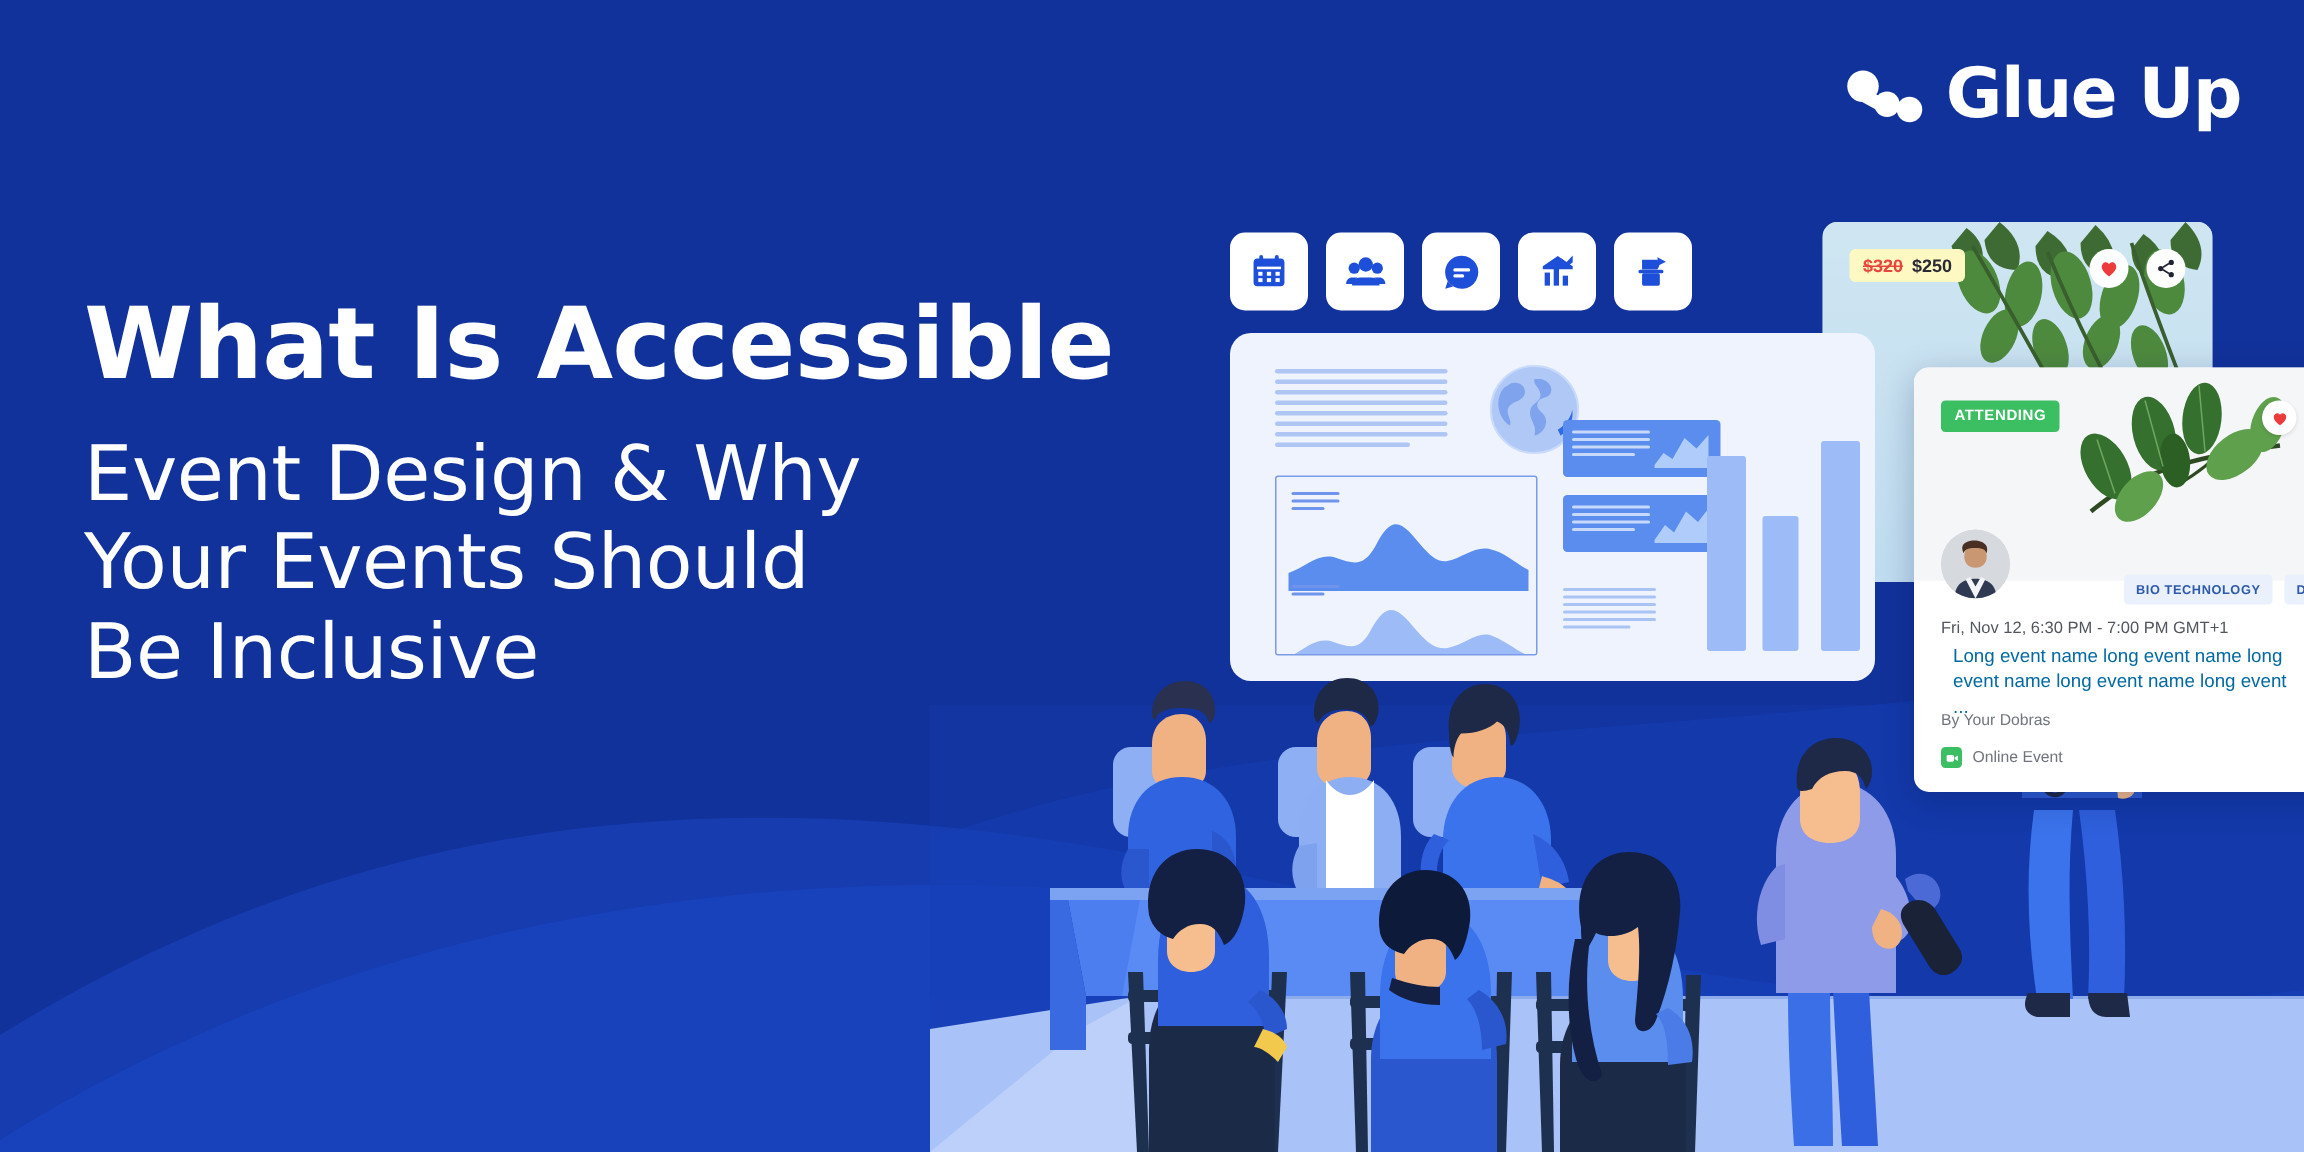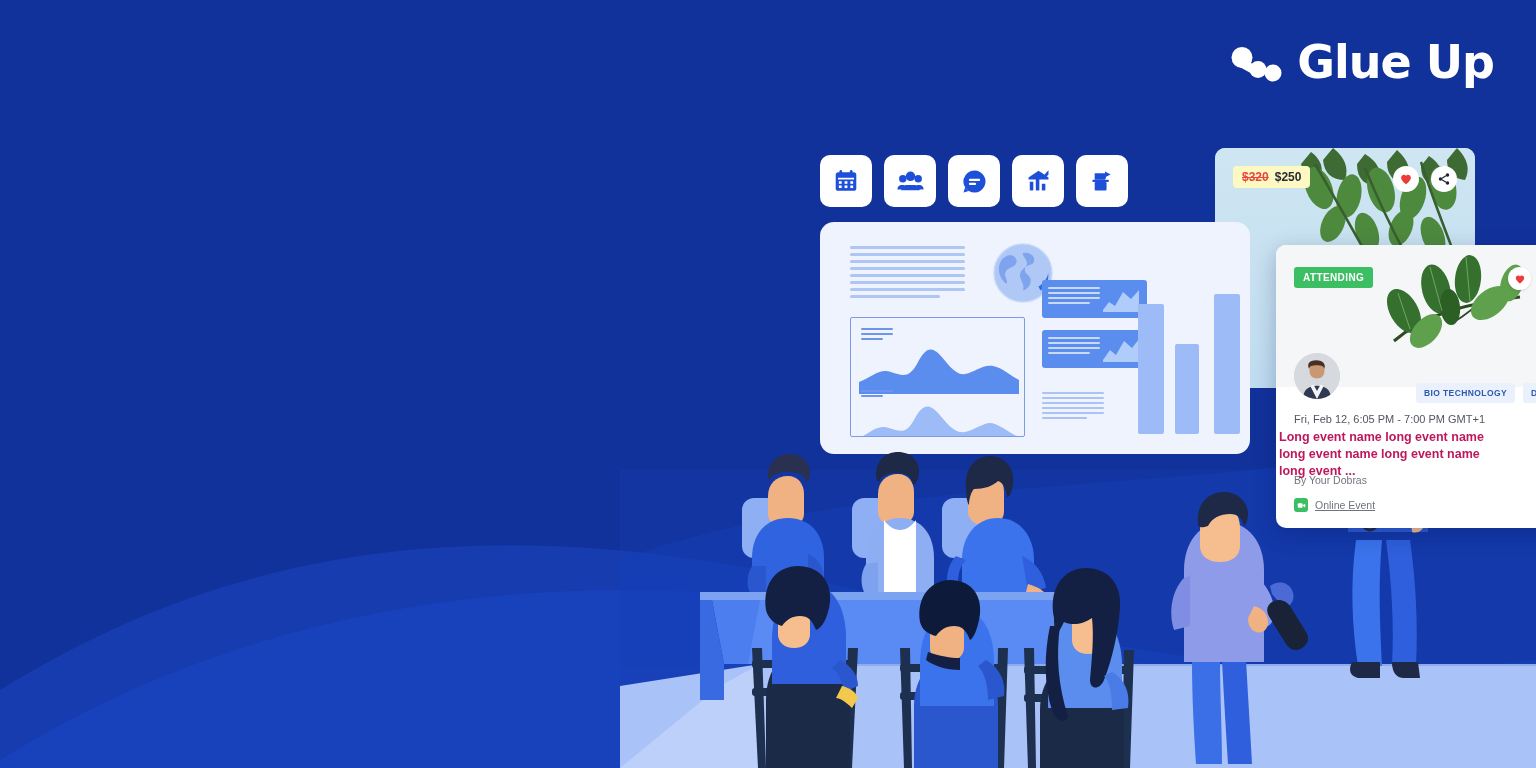--- a/index.html
+++ b/index.html
@@ -81,25 +81,25 @@
                      padding:5px 9px; border-radius:3px; z-index:3; }
   .ev-round { position:absolute; top:22px; width:23px; height:23px; border-radius:50%;
               background:#fff; display:flex; align-items:center; justify-content:center;
               z-index:3; box-shadow:0 1px 3px rgba(0,0,0,.12); }
   .avatar { position:absolute; left:18px; top:108px; width:46px; height:46px;
             border-radius:50%; background:#D5D8DD; overflow:hidden; z-index:4; }
   .tags { position:absolute; right:10px; top:138px; display:flex; gap:8px; z-index:3; }
   .tag { background:#EAF1FD; color:#2E5AAC; font-size:8.5px; font-weight:bold;
          letter-spacing:.4px; padding:5px 8px; border-radius:3px; }
   .ev-date { position:absolute; left:18px; top:168px; font-size:11px; color:#51565E; }
-  .ev-title { position:absolute; left:3px; top:184px; width:228px; font-size:12.5px;
-              font-weight:bold; color:#be185d; line-height:1.35; }
+  .ev-title { position:absolute; left:26px; top:184px; width:228px; font-size:12.5px;
+              font-weight:normal; color:#0369a1; line-height:1.35; }
   .ev-author { position:absolute; left:18px; top:229px; font-size:10.5px; color:#70757E; }
   .ev-online { position:absolute; left:18px; top:253px; display:flex; gap:7px;
-               align-items:center; font-size:10.5px; color:#6F747D;text-decoration:underline; }
+               align-items:center; font-size:10.5px; color:#6F747D; }
   .green-ico { width:14px; height:14px; border-radius:3px; background:#3CBE63;
                display:flex; align-items:center; justify-content:center; }
 
   
   .people { position:absolute; left:0; top:0; width:1536px; height:768px; z-index:6;
             pointer-events:none; }
 </style>
 </head>
 <body>
 
@@ -117,20 +117,28 @@
       <svg viewBox="0 0 56 56" width="56" height="56">
         <path d="M13 12 a10.5 10.5 0 1 1 0 21 a10.5 10.5 0 0 1 0 -21 Z" fill="#fff"></path>
         <path d="M29 26 a8.5 8.5 0 1 1 0 17 a8.5 8.5 0 0 1 0 -17 Z" fill="#fff"></path>
         <path d="M11 22 L31 33 L27 41 L7 30 Z" fill="#fff"></path>
         <circle cx="44" cy="38" r="8.5" fill="#fff"></circle>
       </svg>
     </div>
     <div class="logo-text">Glue Up</div>
   </div>
 
+  <div class="copy">
+    <div class="headline">What Is Accessible</div>
+    <div class="subhead">
+      <div>Event Design &amp; Why</div>
+      <div>Your Events Should</div>
+      <div>Be Inclusive</div>
+    </div>
+  </div>
 
   <div class="icon-row">
     <div class="icon-tile">
       <svg width="26" height="26" viewBox="0 0 24 24">
         <rect x="2.5" y="4" width="19" height="17" rx="2.4" fill="#1E4FD8"></rect>
         <rect x="6" y="1.8" width="2.4" height="4.4" rx="1.2" fill="#1E4FD8"></rect>
         <rect x="15.6" y="1.8" width="2.4" height="4.4" rx="1.2" fill="#1E4FD8"></rect>
         <rect x="4.6" y="9" width="14.8" height="1.6" fill="#fff"></rect>
         <g fill="#fff">
           <rect x="5.4" y="12.2" width="2.6" height="2.4"></rect>
@@ -363,21 +371,21 @@
         <path d="M9 46 c0-9.5 6-13.2 14-13.2 S37 36.5 37 46 Z" fill="#2F3A52"></path>
         <path d="M19.4 31.6 L23 38 l3.6-6.4 l3 1.6 L23 46 l-6.6-12.8 Z" fill="#F2F4F7"></path>
       </svg>
     </div>
 
     <div class="tags">
       <span class="tag">BIO TECHNOLOGY</span>
       <span class="tag">DESIGN</span>
     </div>
 
-    <div class="ev-date">Fri, Feb 12, 6:05 PM - 7:00 PM GMT+1</div>
+    <div class="ev-date">Fri, Nov 12, 6:30 PM - 7:00 PM GMT+1</div>
     <div class="ev-title">Long event name long event name long event name long event name long event ...</div>
     <div class="ev-author">By Your Dobras</div>
     <div class="ev-online">
       <span class="green-ico">
         <svg width="9" height="9" viewBox="0 0 24 24">
           <rect x="2" y="6" width="13" height="12" rx="2.5" fill="#fff"></rect>
           <path d="M16 10.5 L22 7 v10 l-6-3.5 Z" fill="#fff"></path>
         </svg>
       </span>
       <span>Online Event</span>

